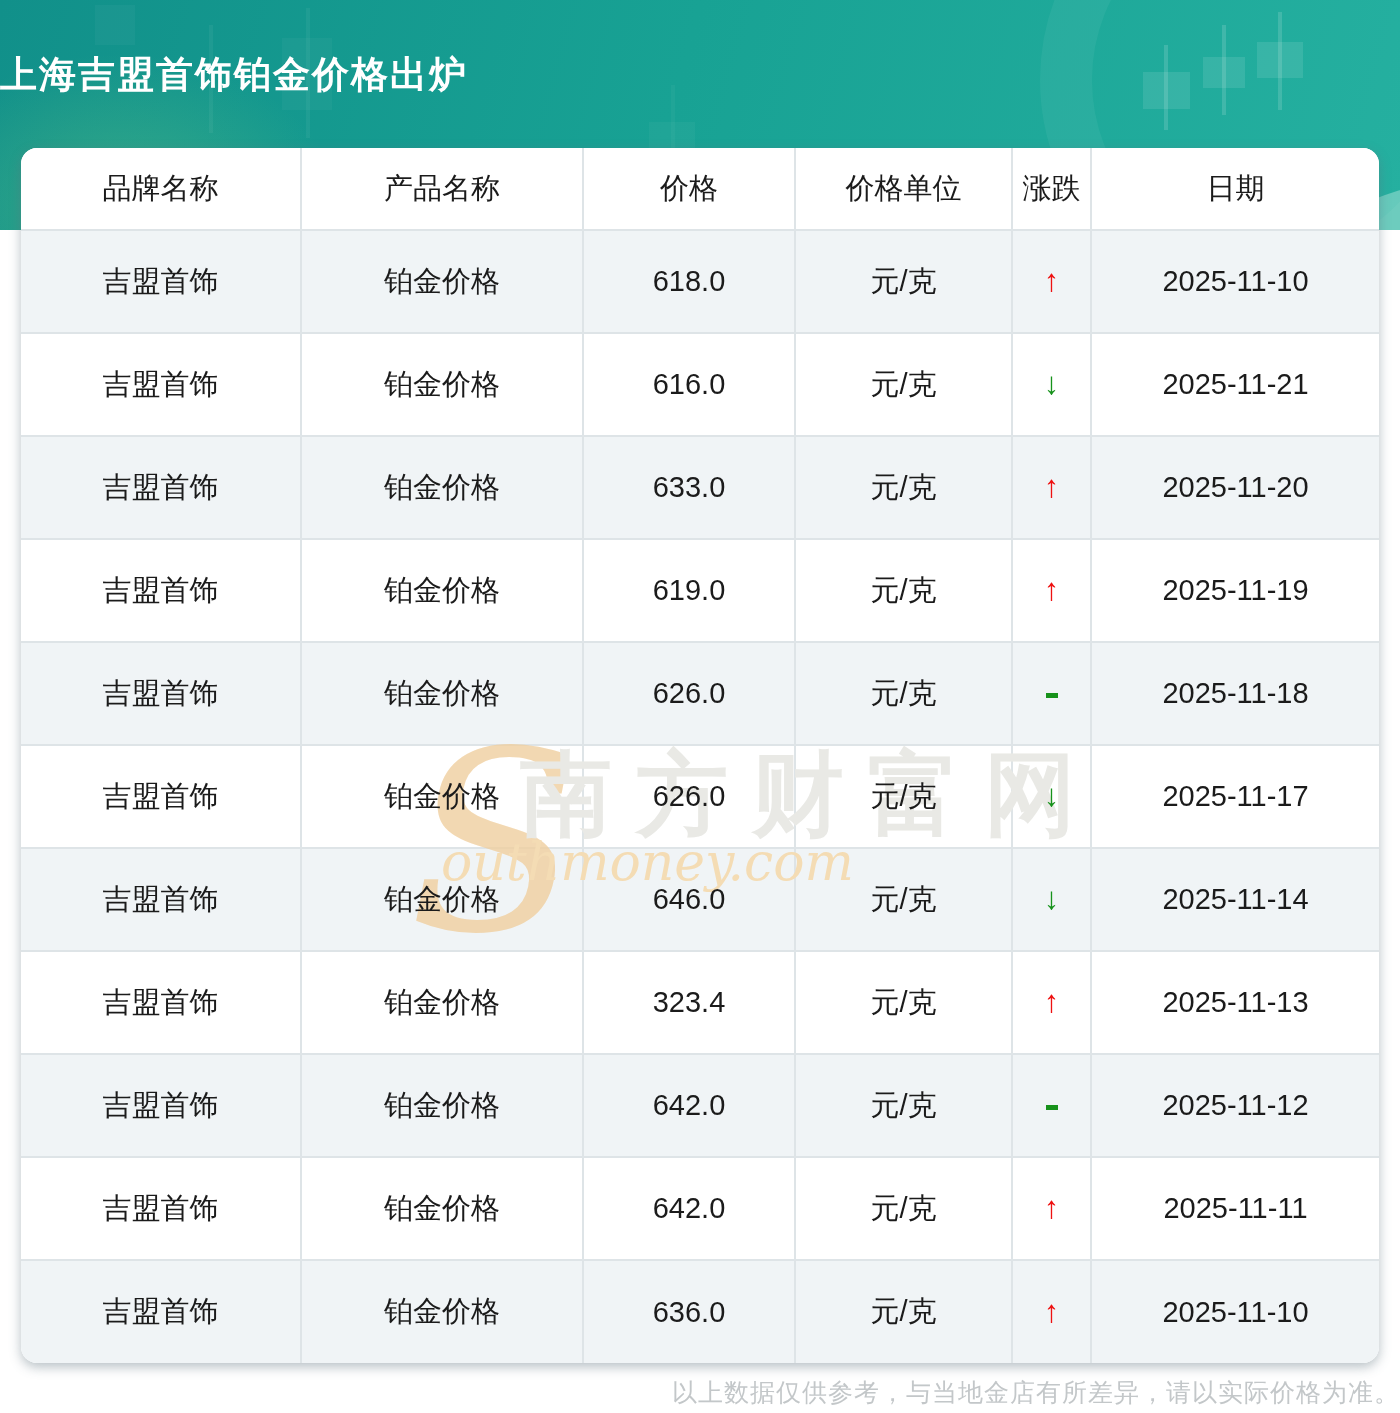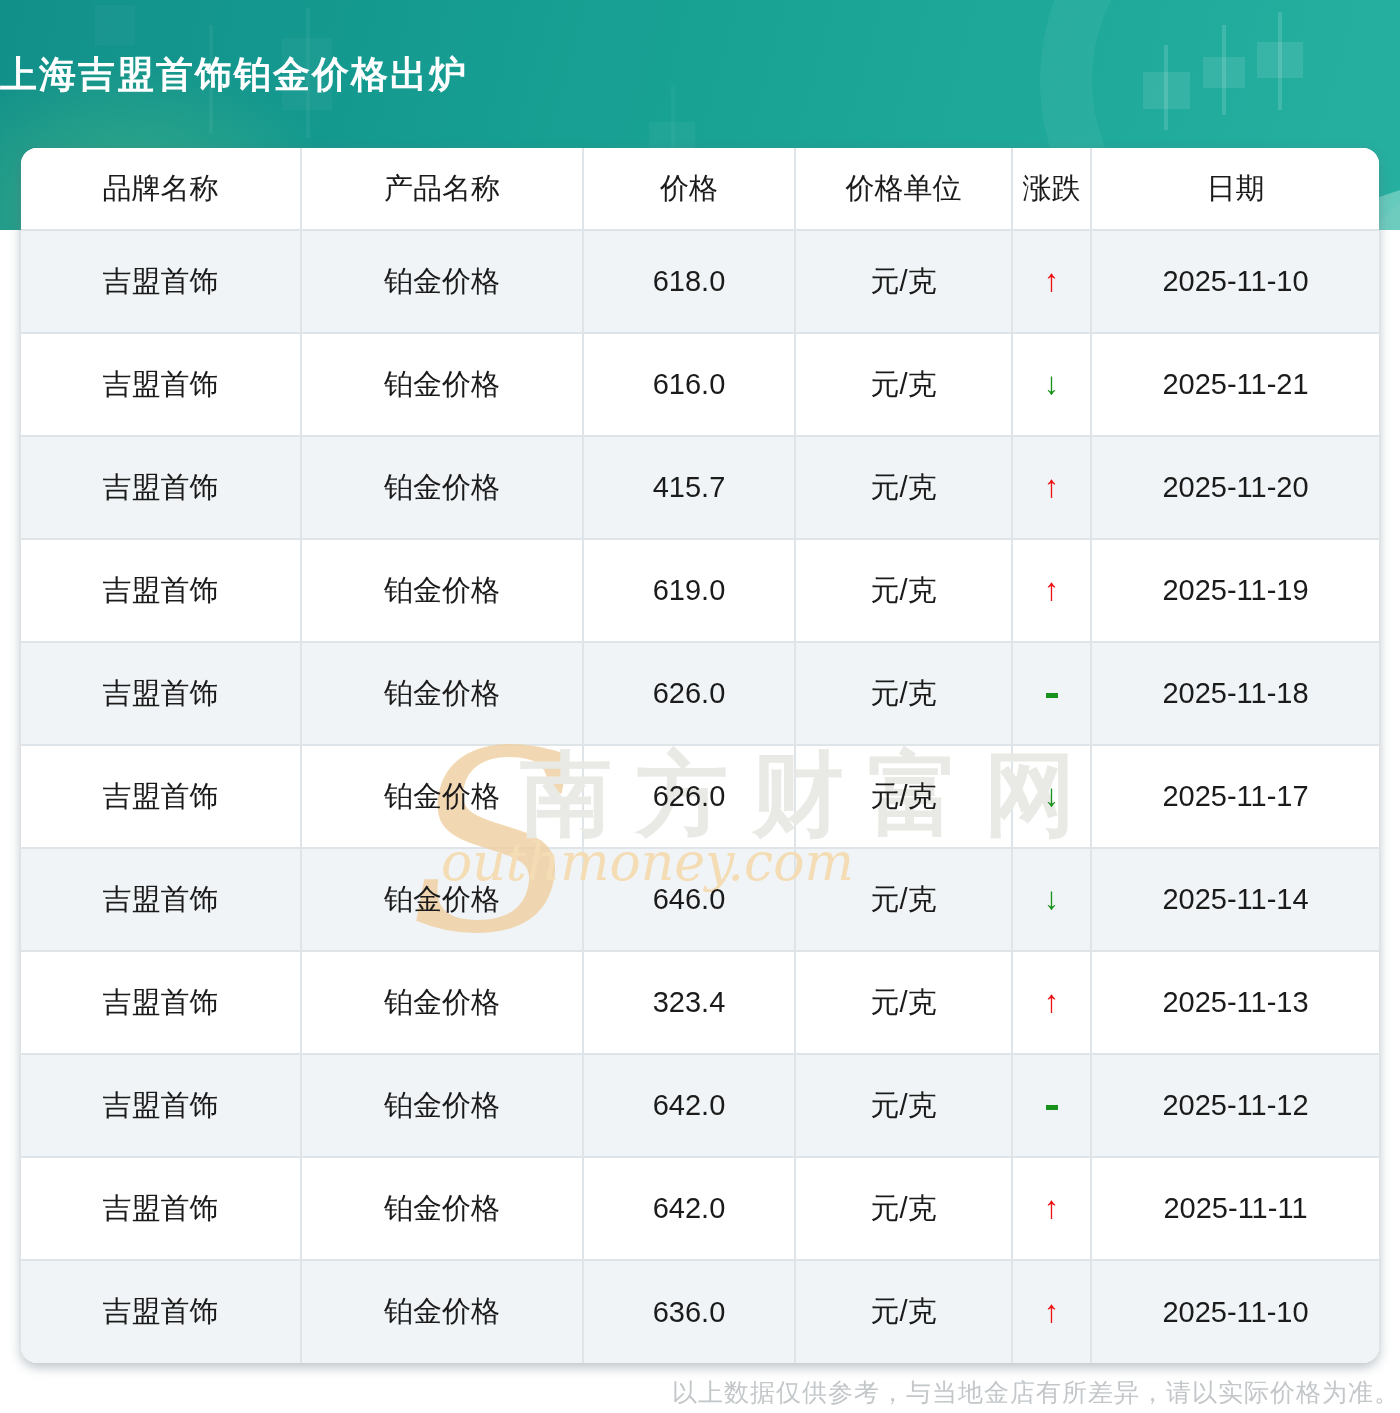--- a/index.html
+++ b/index.html
@@ -183,21 +183,21 @@
             <td>吉盟首饰</td>
             <td>铂金价格</td>
             <td>616.0</td>
             <td>元/克</td>
             <td><span class="chg chg-down">↓</span></td>
             <td>2025-11-21</td>
           </tr>
           <tr>
             <td>吉盟首饰</td>
             <td>铂金价格</td>
-            <td>415.7</td>
+            <td>633.0</td>
             <td>元/克</td>
             <td><span class="chg chg-up">↑</span></td>
             <td>2025-11-20</td>
           </tr>
           <tr>
             <td>吉盟首饰</td>
             <td>铂金价格</td>
             <td>619.0</td>
             <td>元/克</td>
             <td><span class="chg chg-up">↑</span></td>

